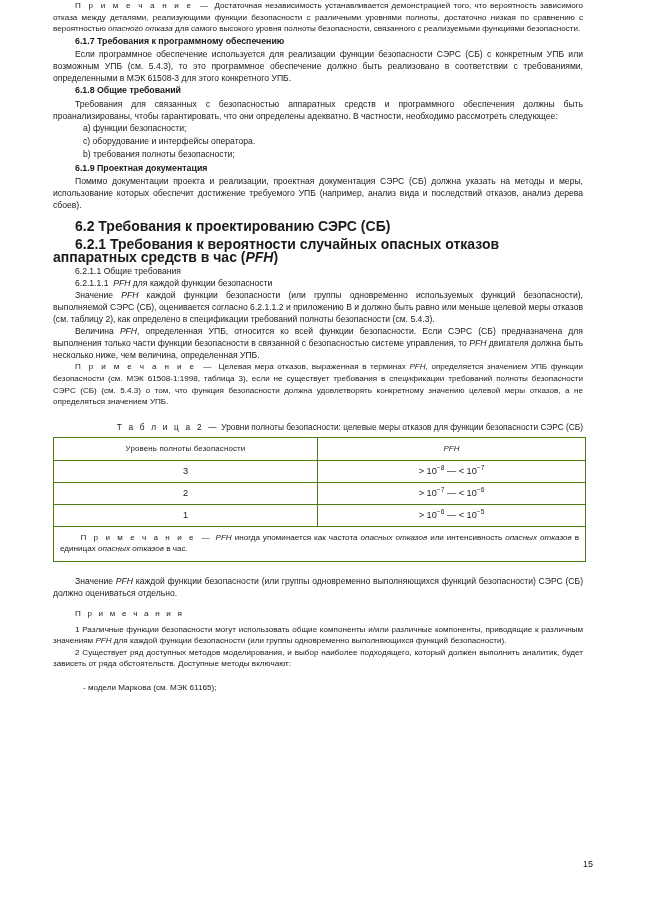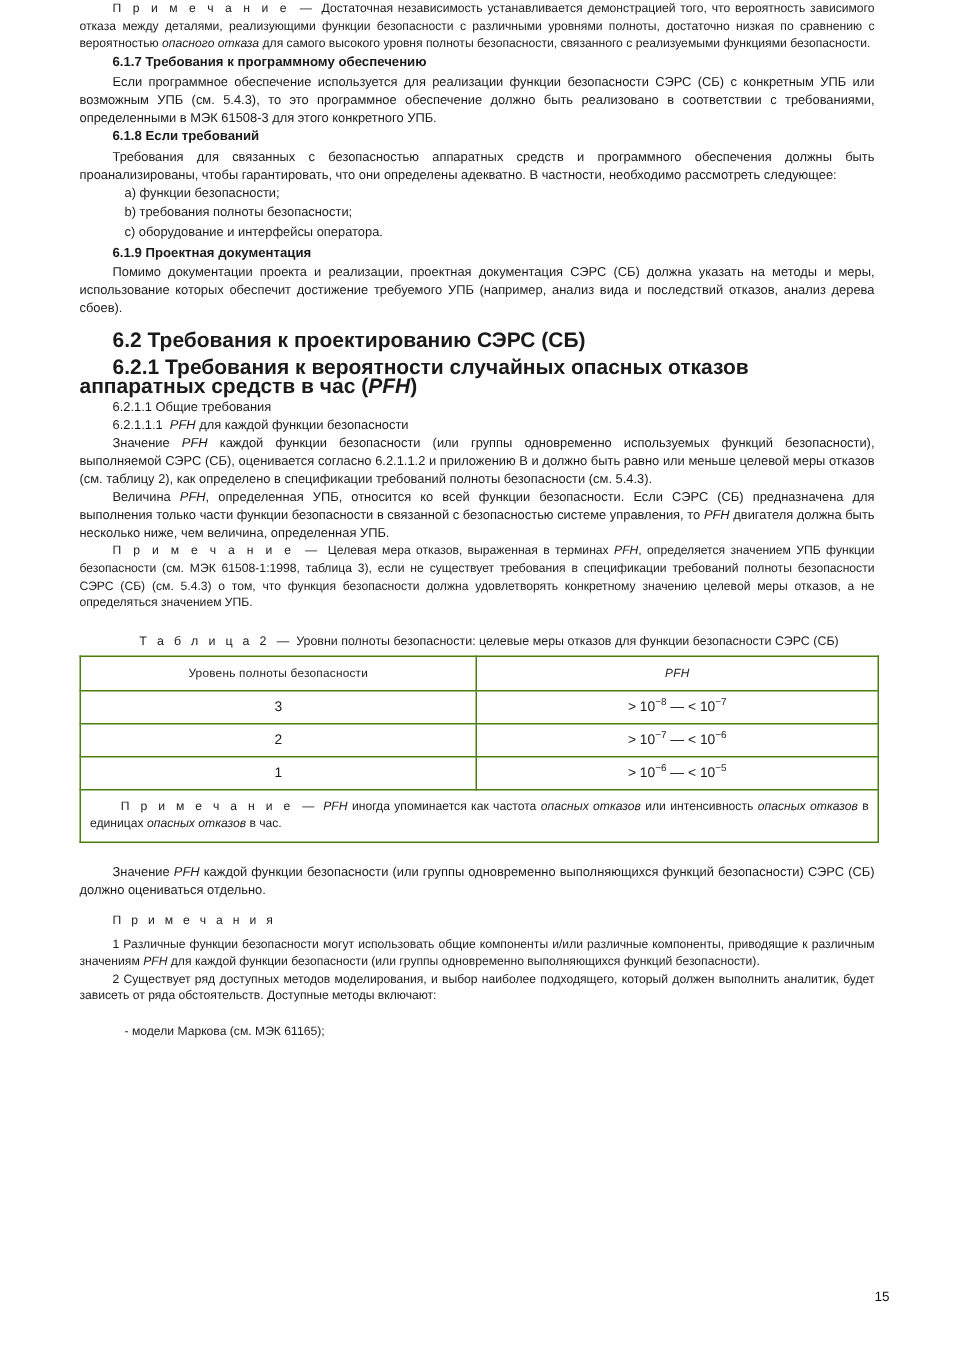--- a/index.html
+++ b/index.html
@@ -91,21 +91,21 @@
   }
   .gap-s { height: 4px; }
   .gap-m { height: 9px; }
   .gap-l { height: 13px; }
 
   
   .tbl-caption {
     font-size: 8.3px;
     line-height: 12px;
     margin: 0 0 4px 16px;
-    text-align: center;
+    text-align: right;
   }
   table.t2 {
     border-collapse: collapse;
     width: 530px;
     table-layout: fixed;
   }
   table.t2 td, table.t2 th {
     border: 1px solid #4d7c0f;
     padding: 0;
     font-weight: normal;
@@ -150,25 +150,25 @@
 <div class="page">
 
   <div class="content">
 
 
     <p class="note"><span class="sp">П р и м е ч а н и е</span>&nbsp; <span>—</span>&nbsp; <span>Достаточная независимость устанавливается демонстрацией того, что вероятность зависимого отказа между деталями, реализующими функции безопасности с различными уровнями полноты, достаточно низкая по сравнению с вероятностью</span> <span class="it">опасного отказа</span> <span>для самого высокого уровня полноты безопасности, связанного с реализуемыми функциями безопасности.</span></p>
 
     <h4 class="head">6.1.7  Требования к программному обеспечению</h4>
     <p class="ind">Если программное обеспечение используется для реализации функции безопасности СЭРС (СБ) с конкретным УПБ или возможным УПБ (см. 5.4.3), то это программное обеспечение должно быть реализовано в соответствии с требованиями, определенными в МЭК 61508-3 для этого конкретного УПБ.</p>
 
-    <h4 class="head">6.1.8  Если требований</h4>
+    <h4 class="head">6.1.8  Общие требований</h4>
     <p class="ind">Требования для связанных с безопасностью аппаратных средств и программного обеспечения должны быть проанализированы, чтобы гарантировать, что они определены адекватно. В частности, необходимо рассмотреть следующее:</p>
     <p class="listitem">a) функции безопасности;</p>
+    <p class="listitem">c) оборудование и интерфейсы оператора.</p>
     <p class="listitem">b) требования полноты безопасности;</p>
-    <p class="listitem">c) оборудование и интерфейсы оператора.</p>
 
     <h4 class="head">6.1.9  Проектная документация</h4>
     <p class="ind">Помимо документации проекта и реализации, проектная документация СЭРС (СБ) должна указать на методы и меры, использование которых обеспечит достижение требуемого УПБ (например, анализ вида и последствий отказов, анализ дерева сбоев).</p>
 
     <div class="gap-m"></div>
 
     <h4 class="head2">6.2  Требования к проектированию СЭРС (СБ)</h4>
 
     <div class="gap-s"></div>
 

